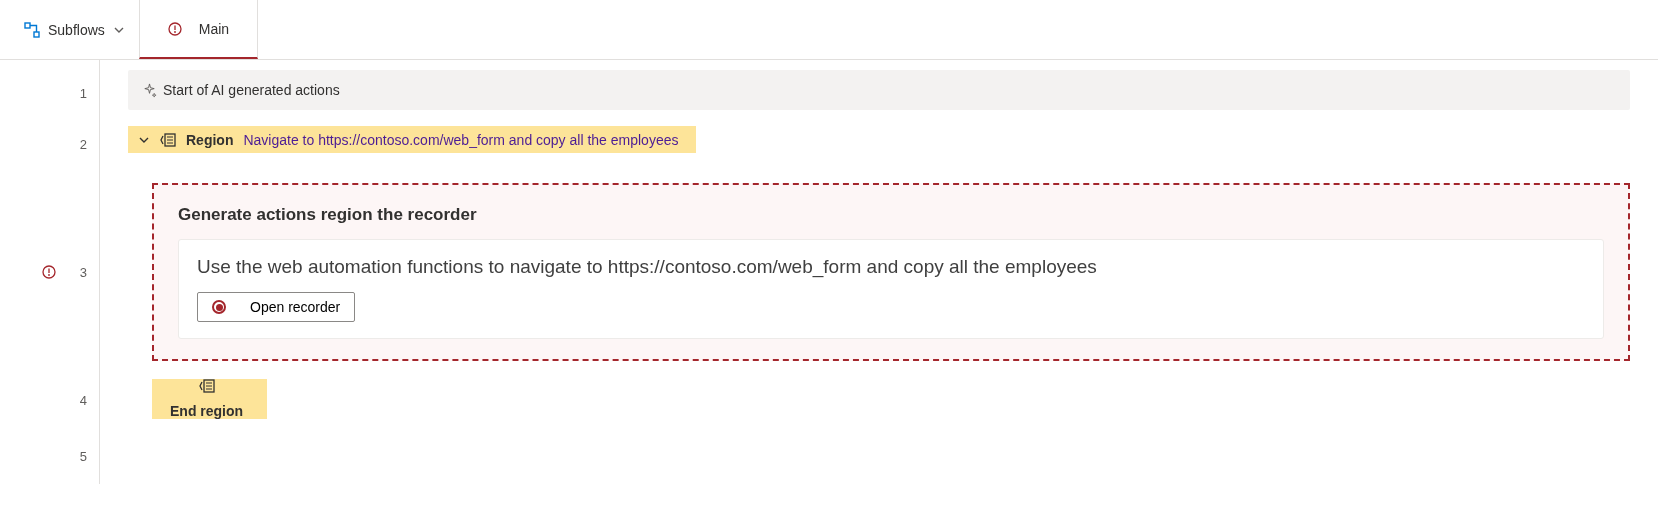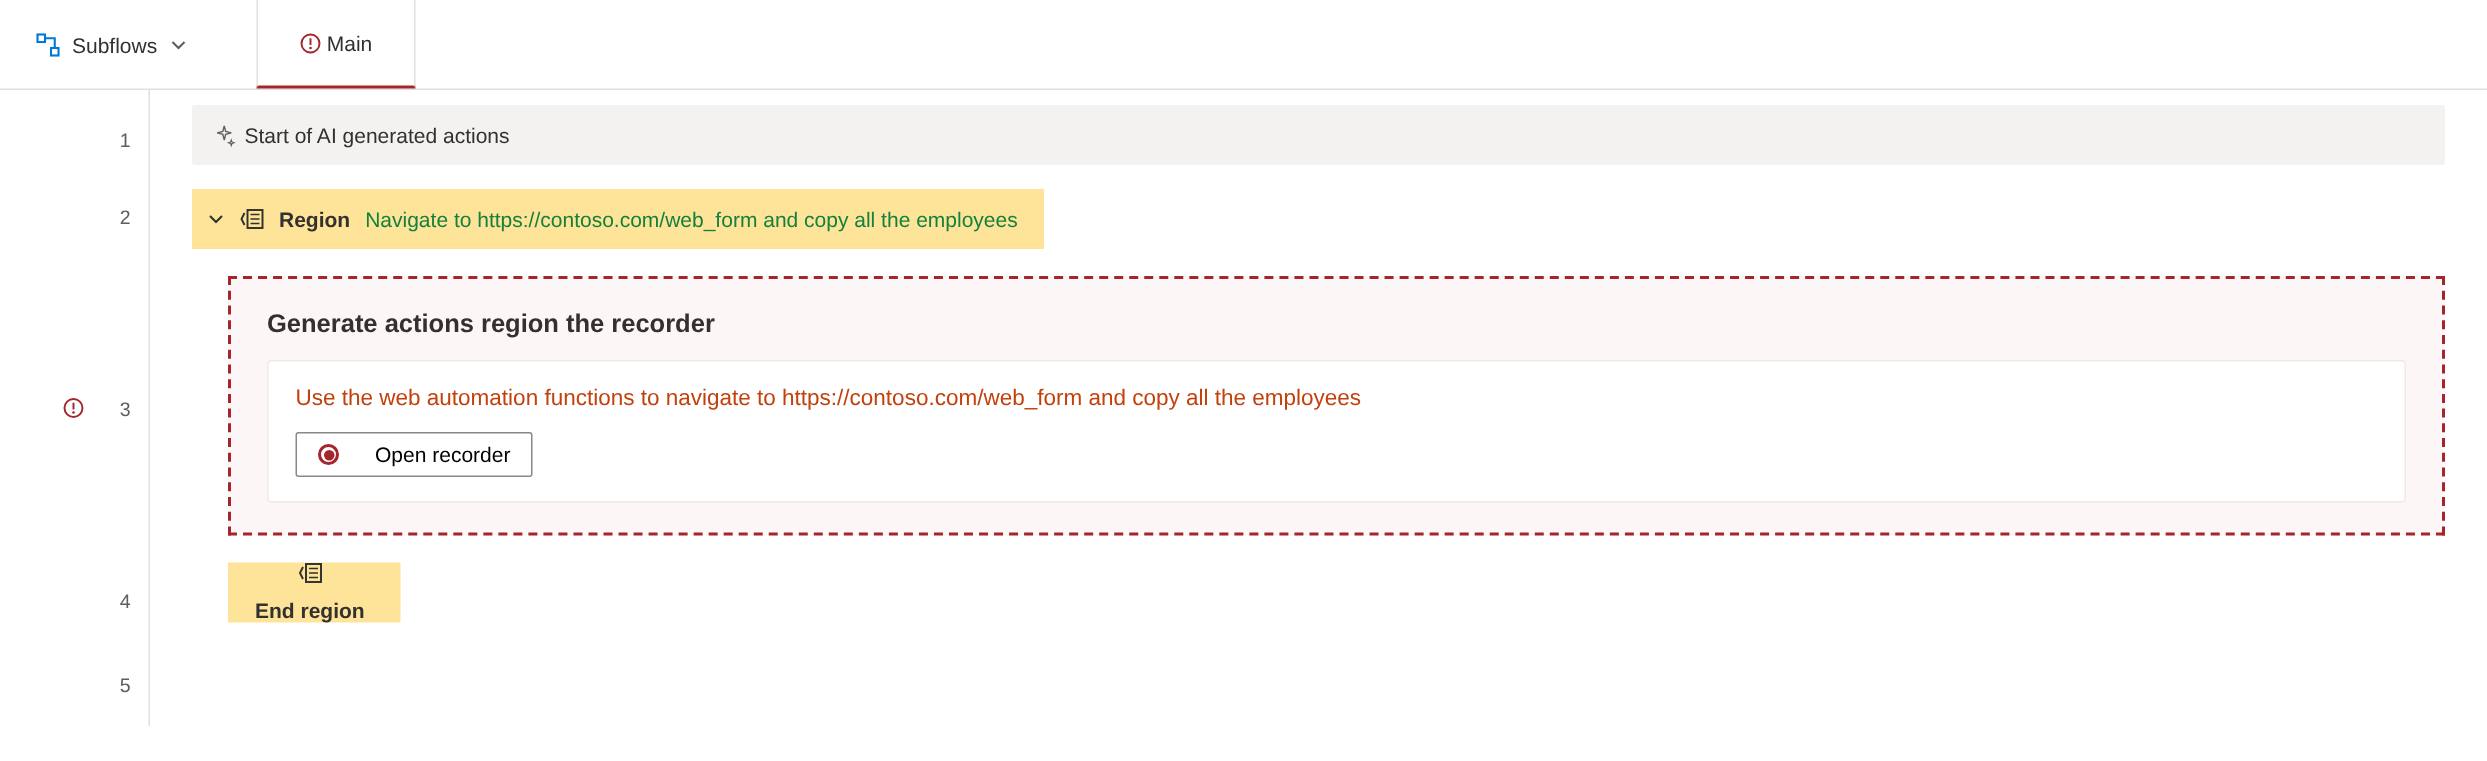--- a/index.html
+++ b/index.html
@@ -25,24 +25,24 @@
       height: 100%;
       color: #0078d4;
       cursor: pointer;
       font-size: 14px;
     }
     .subflows-tab .label { color: #323130; }
     .chevron-down { color: #605e5c; }
     .main-tab {
       display: flex;
       align-items: center;
-      gap: 4px;
+      gap: 17px;
       height: 100%;
       padding: 0 28px;
-      margin-left: 36px;
+      margin-left: 4px;
       border-left: 1px solid #e1dfdd;
       border-right: 1px solid #e1dfdd;
       border-bottom: 2px solid #a4262c;
       cursor: pointer;
     }
     .main-tab .warning { width: 14px; height: 14px; }
     .editor-layout {
       display: flex;
       width: 100%;
     }
@@ -85,51 +85,51 @@
     .gray-row {
       background: #f3f2f1;
       height: 40px;
       margin-bottom: 16px;
     }
     .ai-icon { color: #605e5c; display: inline-flex; }
     .region-row {
       background: #fde499;
       display: inline-flex;
       align-items: center;
-      height: 40px;
+      height: 27px;
       padding: 0 18px 0 10px;
       gap: 10px;
-      margin-bottom: 18px;
+      margin-bottom: 30px;
     }
     .region-row .chevron { color: #323130; }
     .region-icon { color: #323130; display:inline-flex; }
     .region-label { font-weight: 600; }
-    .region-desc { color: #15803d; }
+    .region-desc { color: #4c1d95; }
     .recorder-box {
       border: 2px dashed #a4262c;
       background: #fdf6f6;
       padding: 20px 24px;
       margin-left: 24px;
       margin-bottom: 18px;
     }
     .recorder-title {
       font-size: 17px;
       font-weight: 600;
       margin-bottom: 14px;
     }
     .recorder-inner {
       background: #fff;
       border: 1px solid #edebe9;
       border-radius: 3px;
       padding: 16px 18px;
     }
     .recorder-desc {
-      font-size: 15px;
+      font-size: 19px;
       margin-bottom: 14px;
-      color: #c2410c;
+      color: #404040;
     }
     .open-recorder-btn {
       display: inline-flex;
       align-items: center;
       gap: 24px;
       border: 1px solid #8a8886;
       background: #fff;
       padding: 6px 14px;
       font-size: 14px;
       cursor: pointer;

